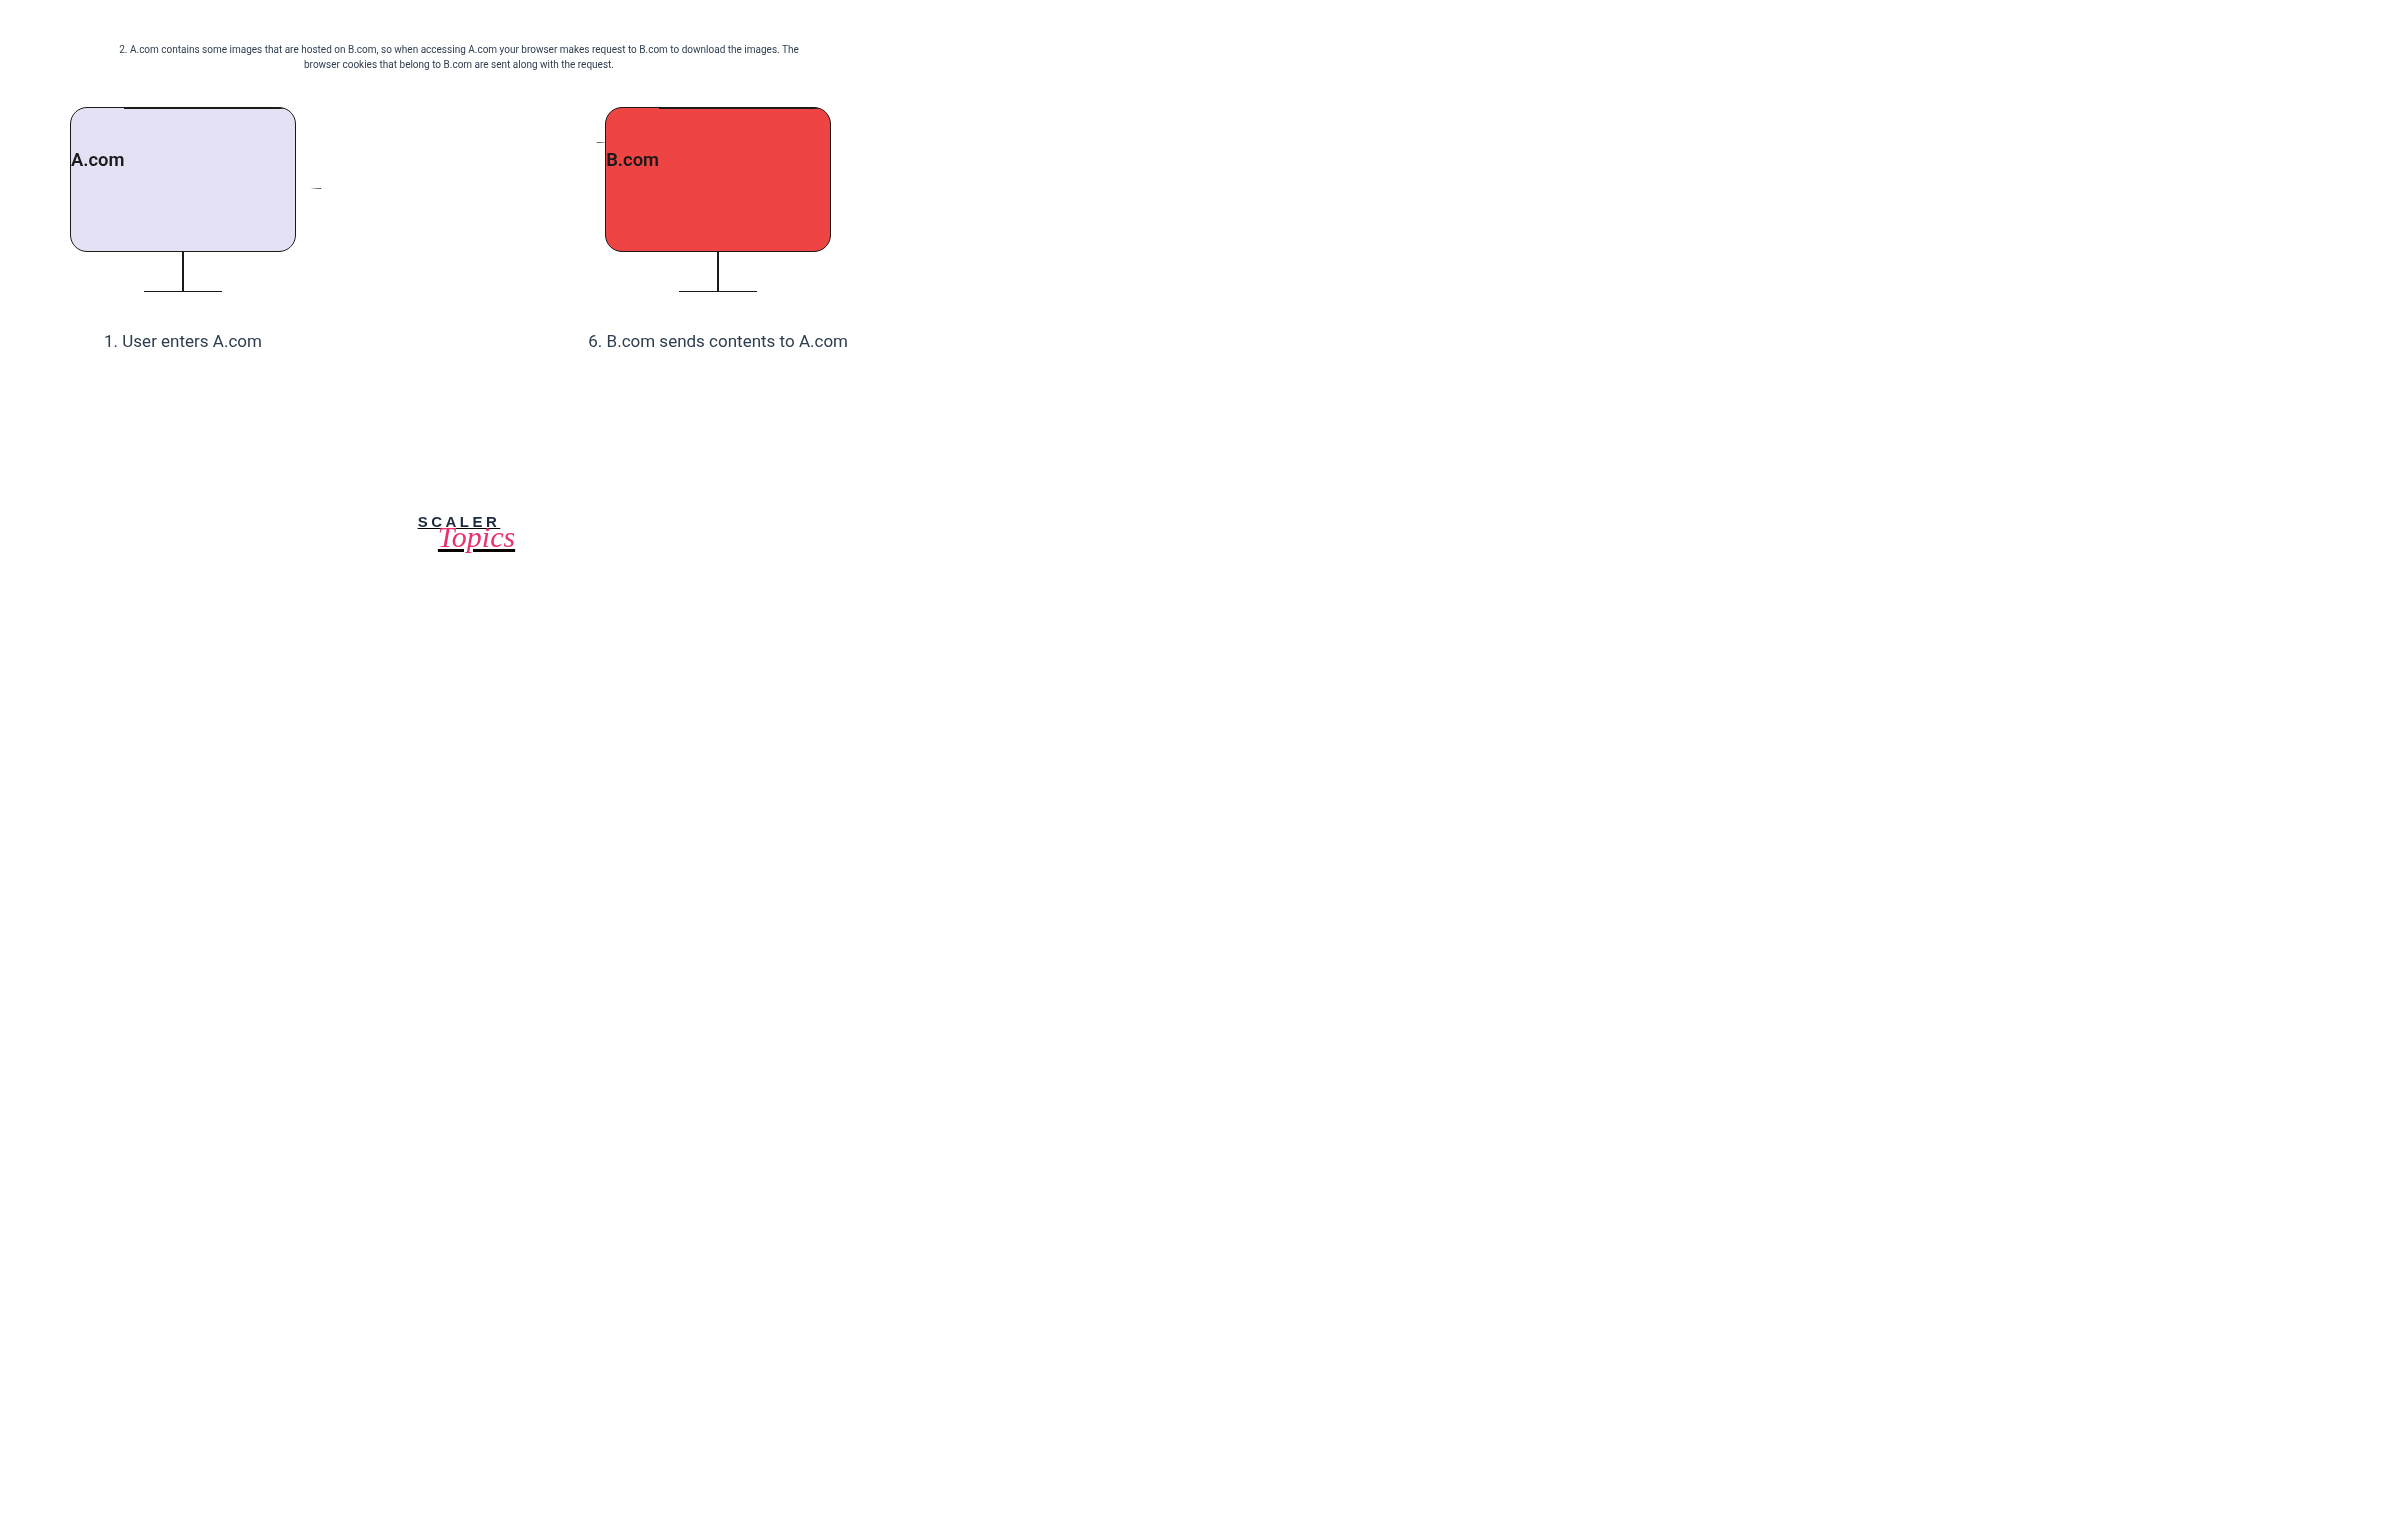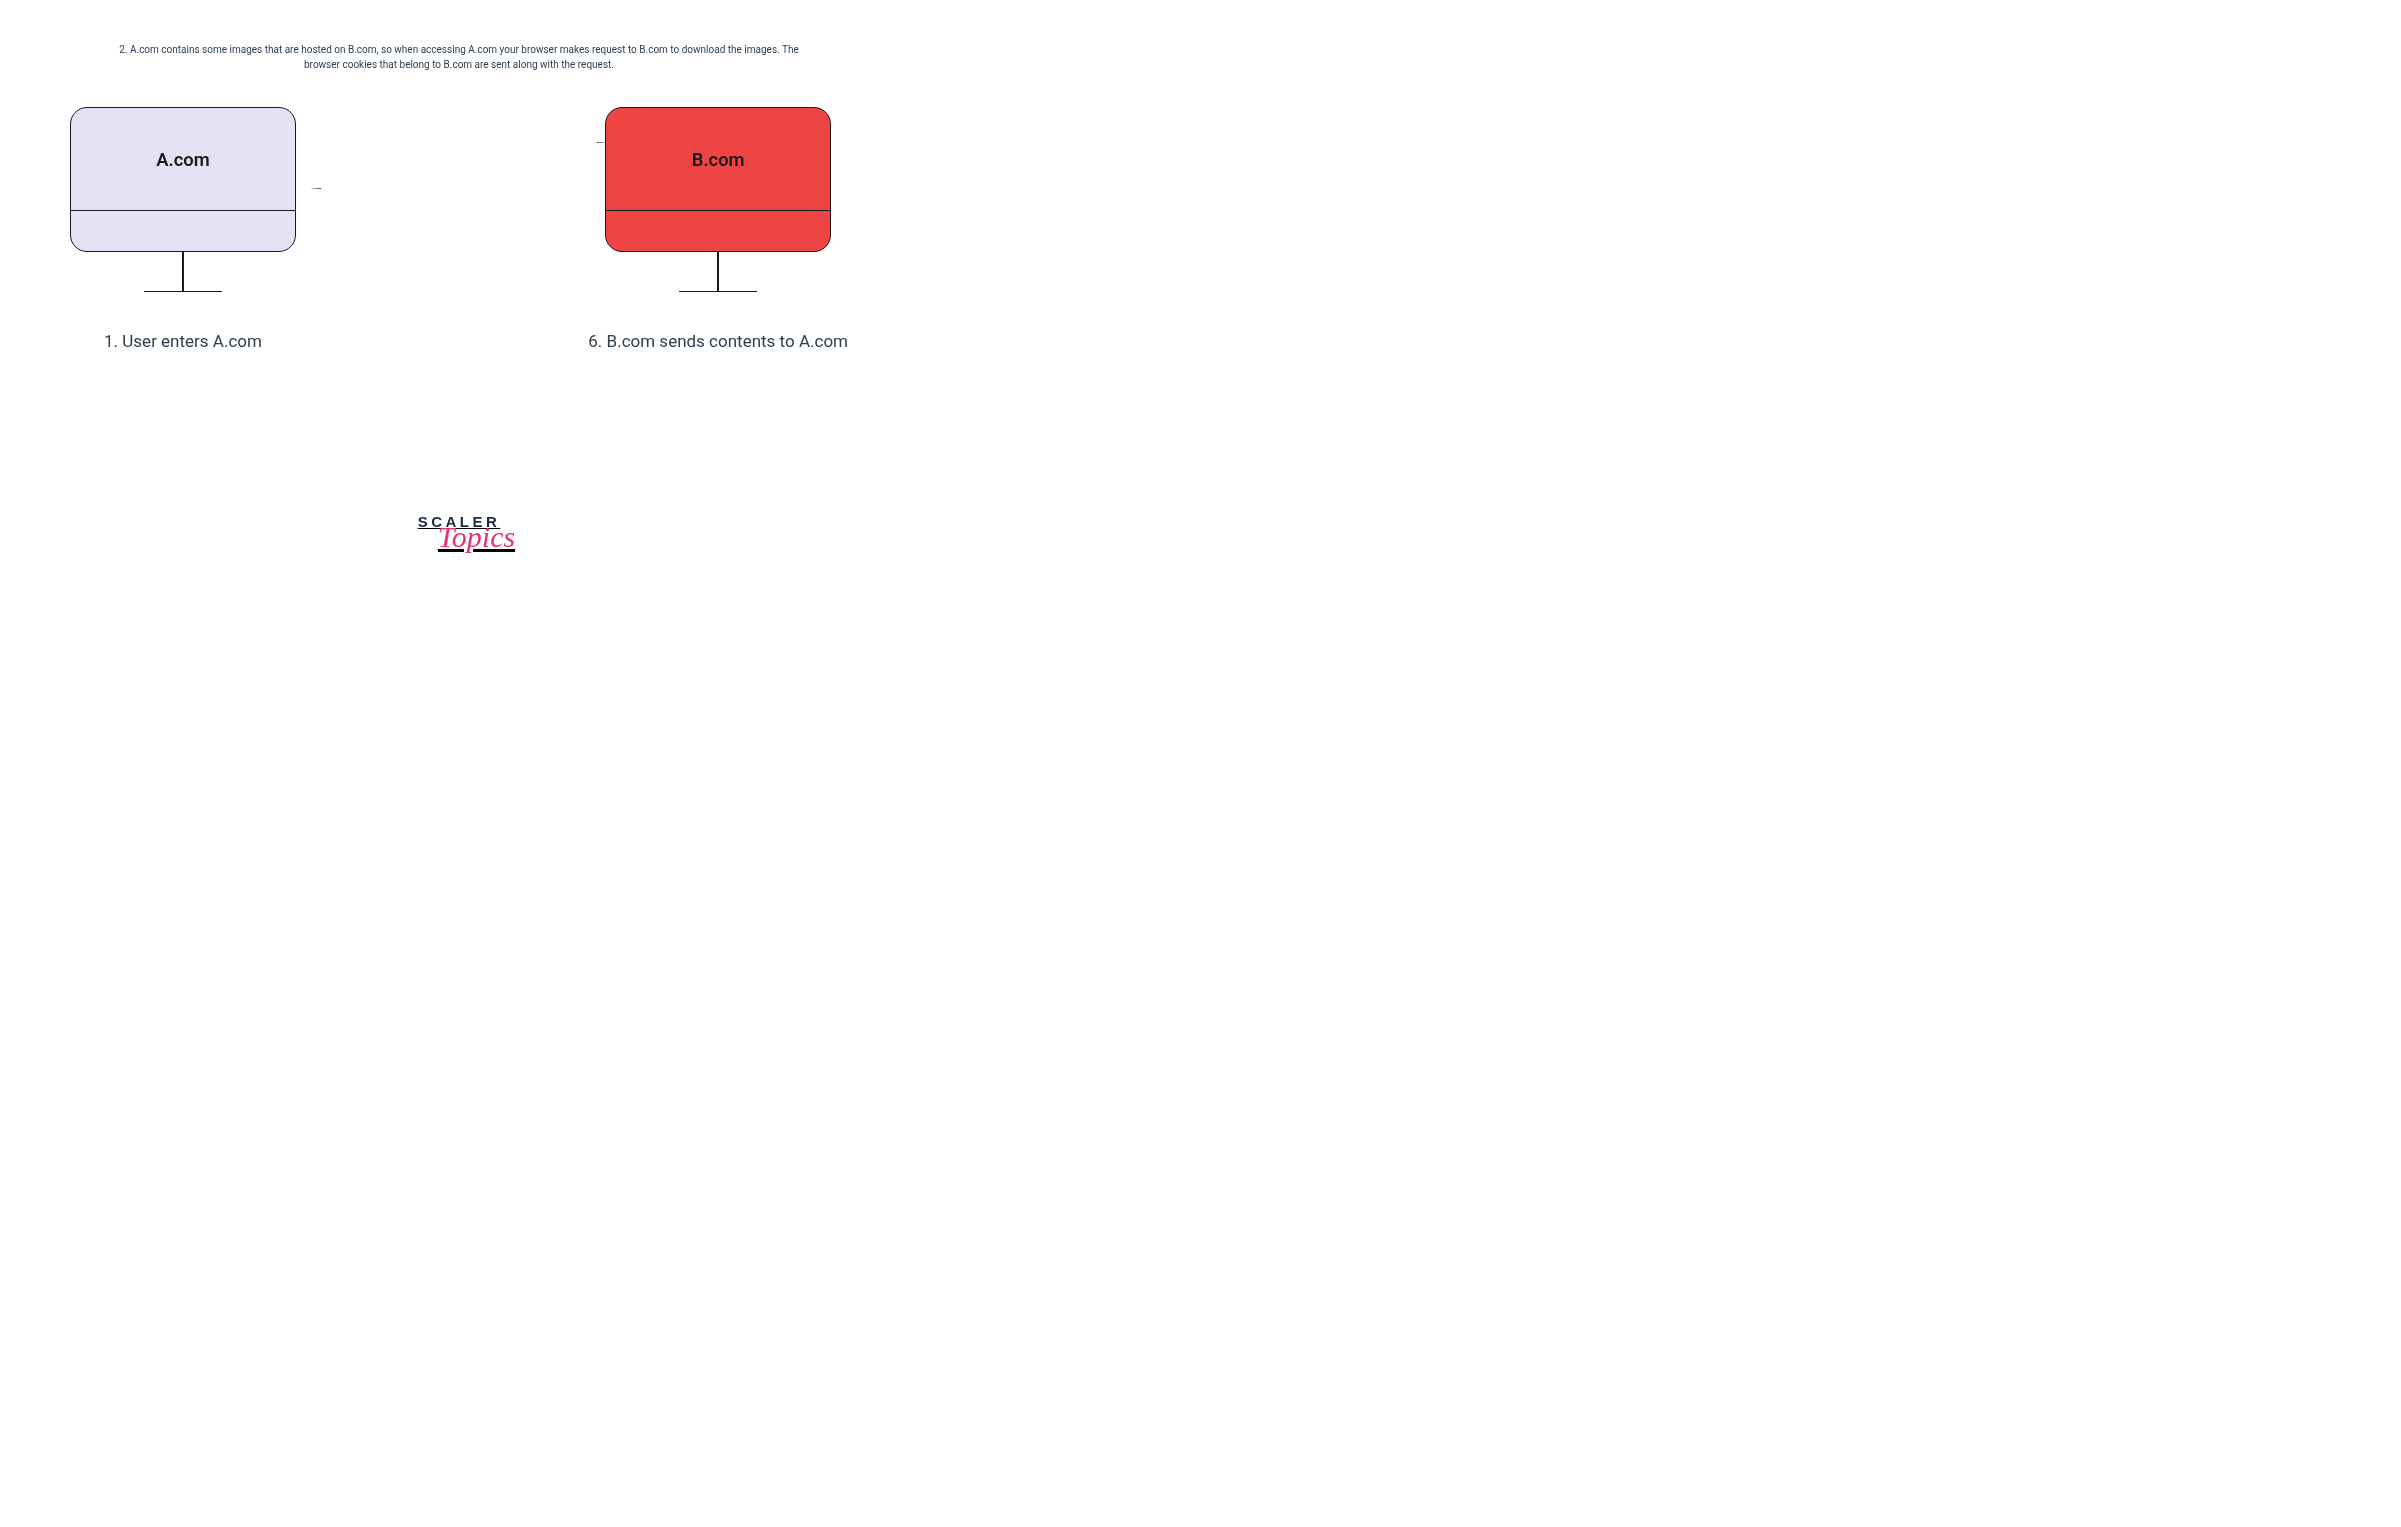--- a/index.html
+++ b/index.html
@@ -35,21 +35,21 @@
       flex-direction: column;
       align-items: center;
     }
     .monitor {
       width: 226px;
       height: 145px;
       border: 1.4px solid #1a1a1a;
       border-radius: 17px;
       position: relative;
       display: flex;
-      flex-direction: column;
+      flex-direction: row;
       overflow: hidden;
     }
     .monitor-a {
       background: #e4e1f5;
     }
     .monitor-b {
       background: #ef4444;
     }
     .monitor-top {
       height: 102px;

